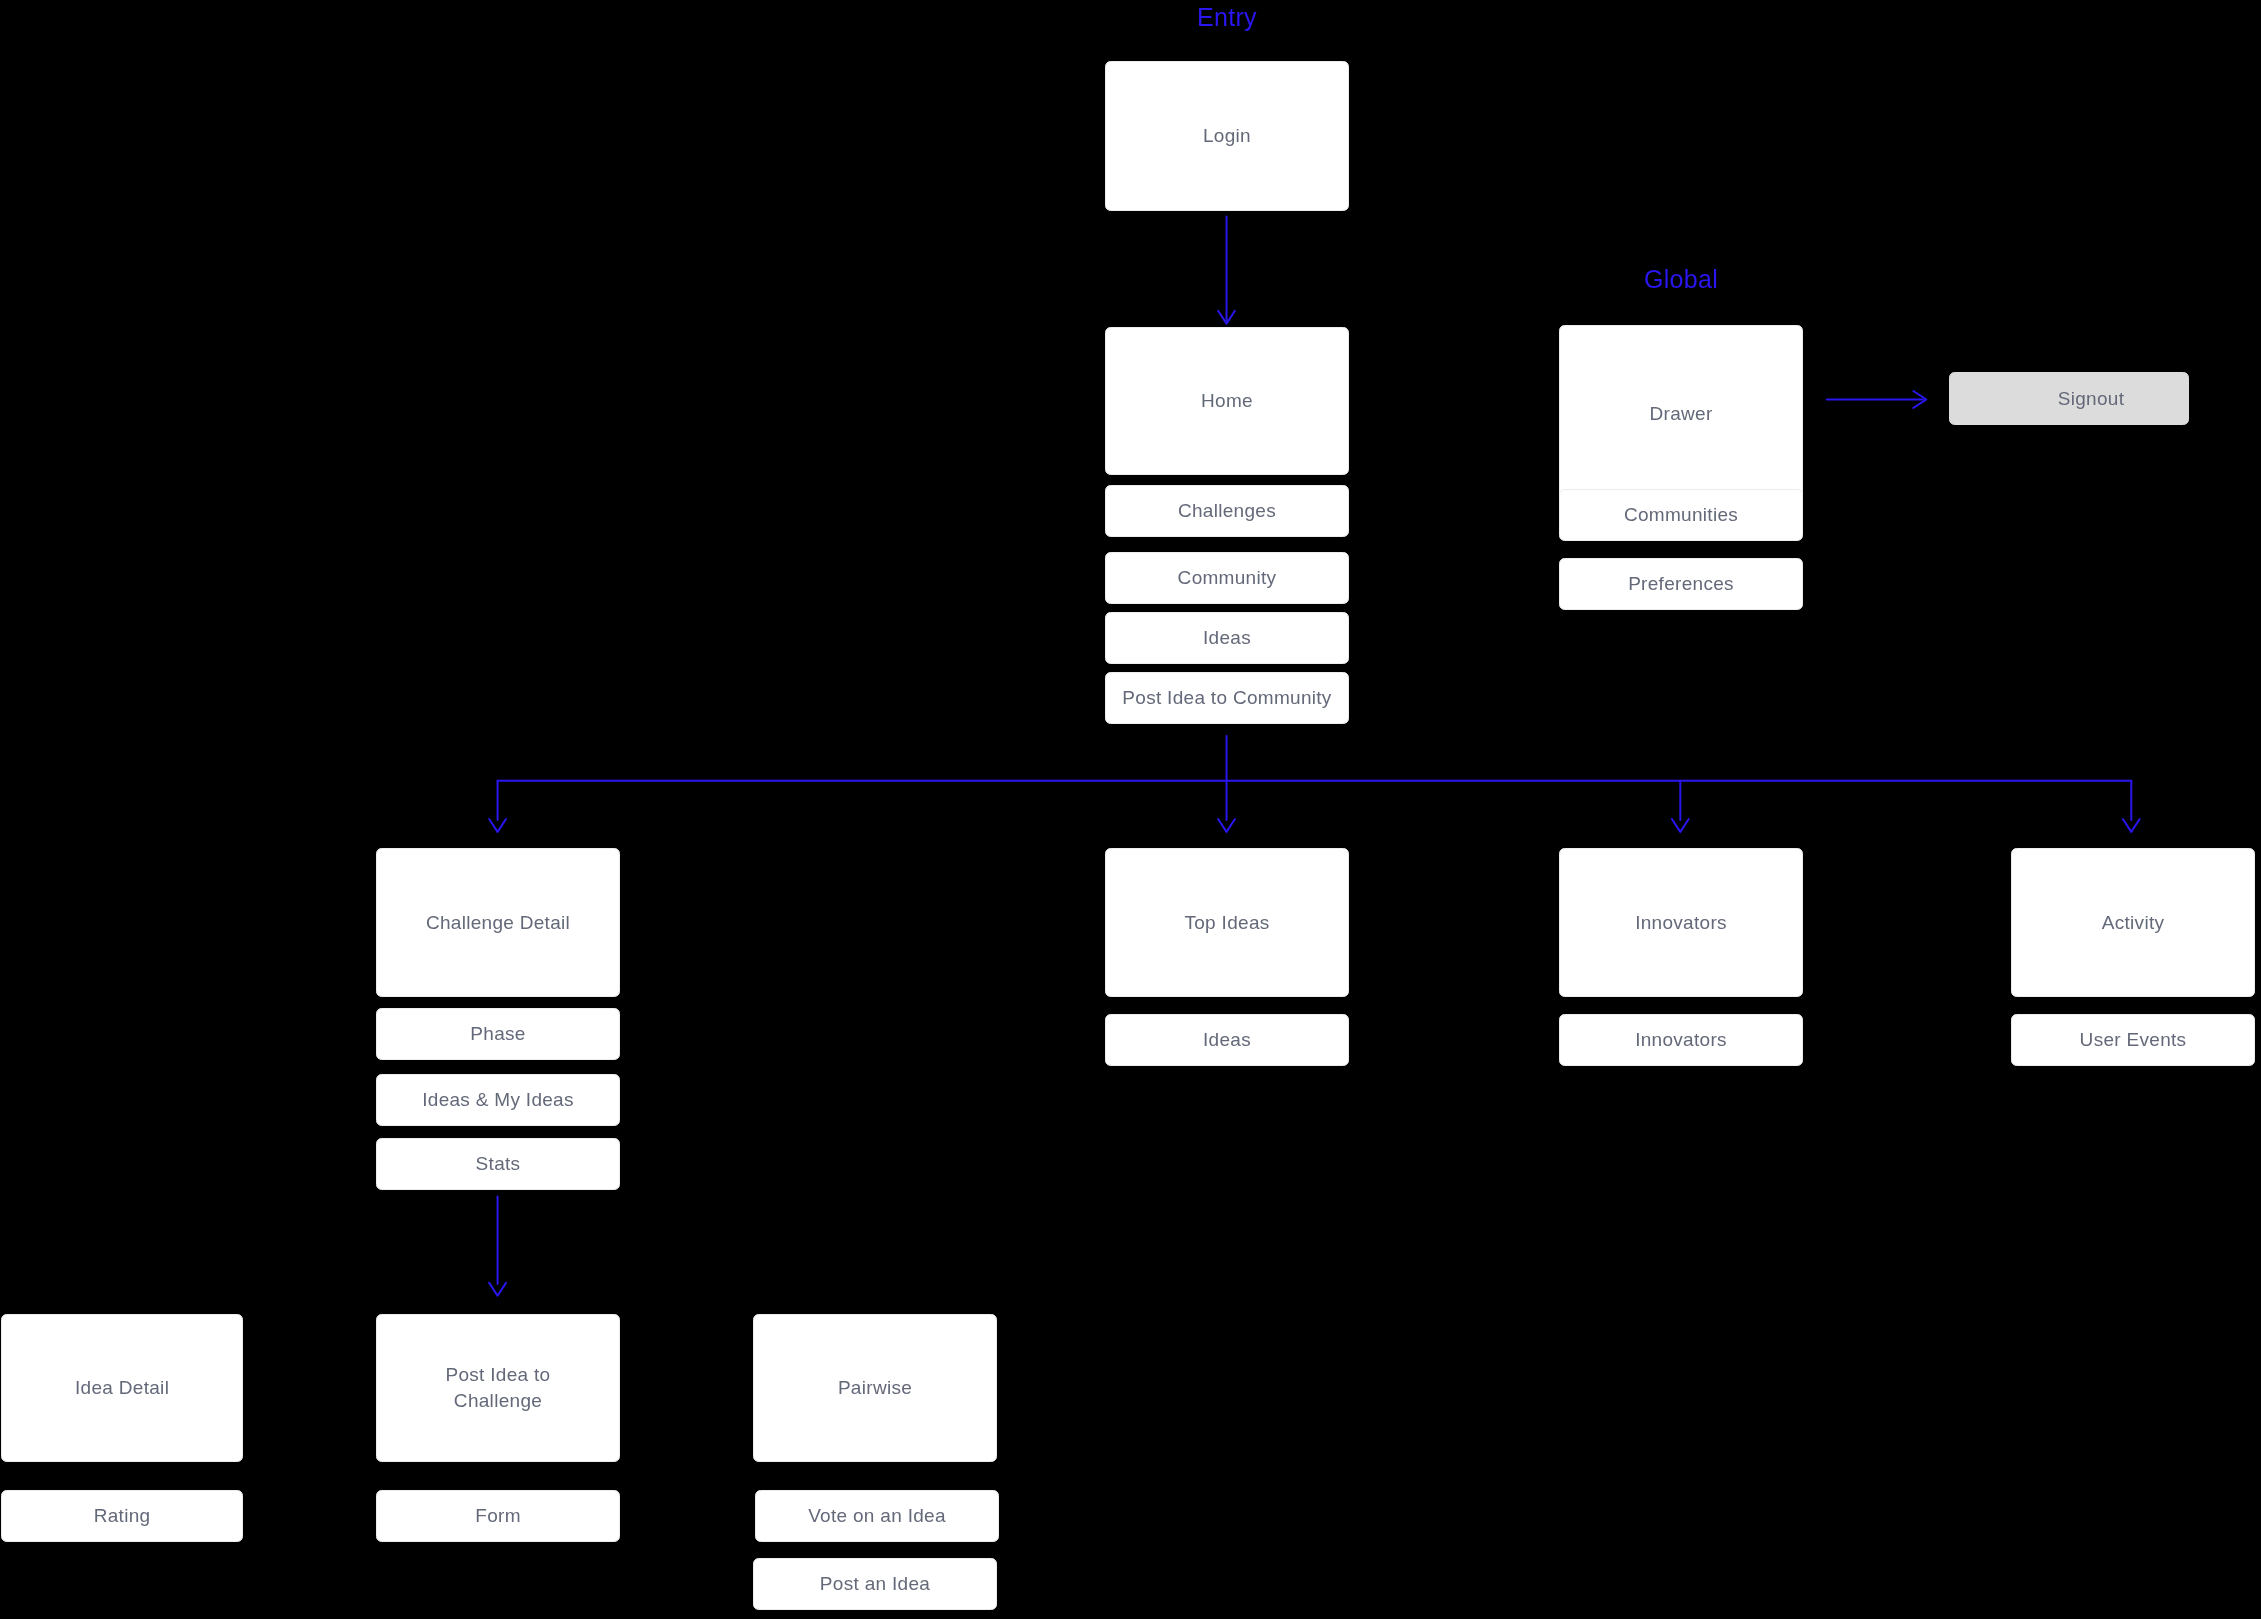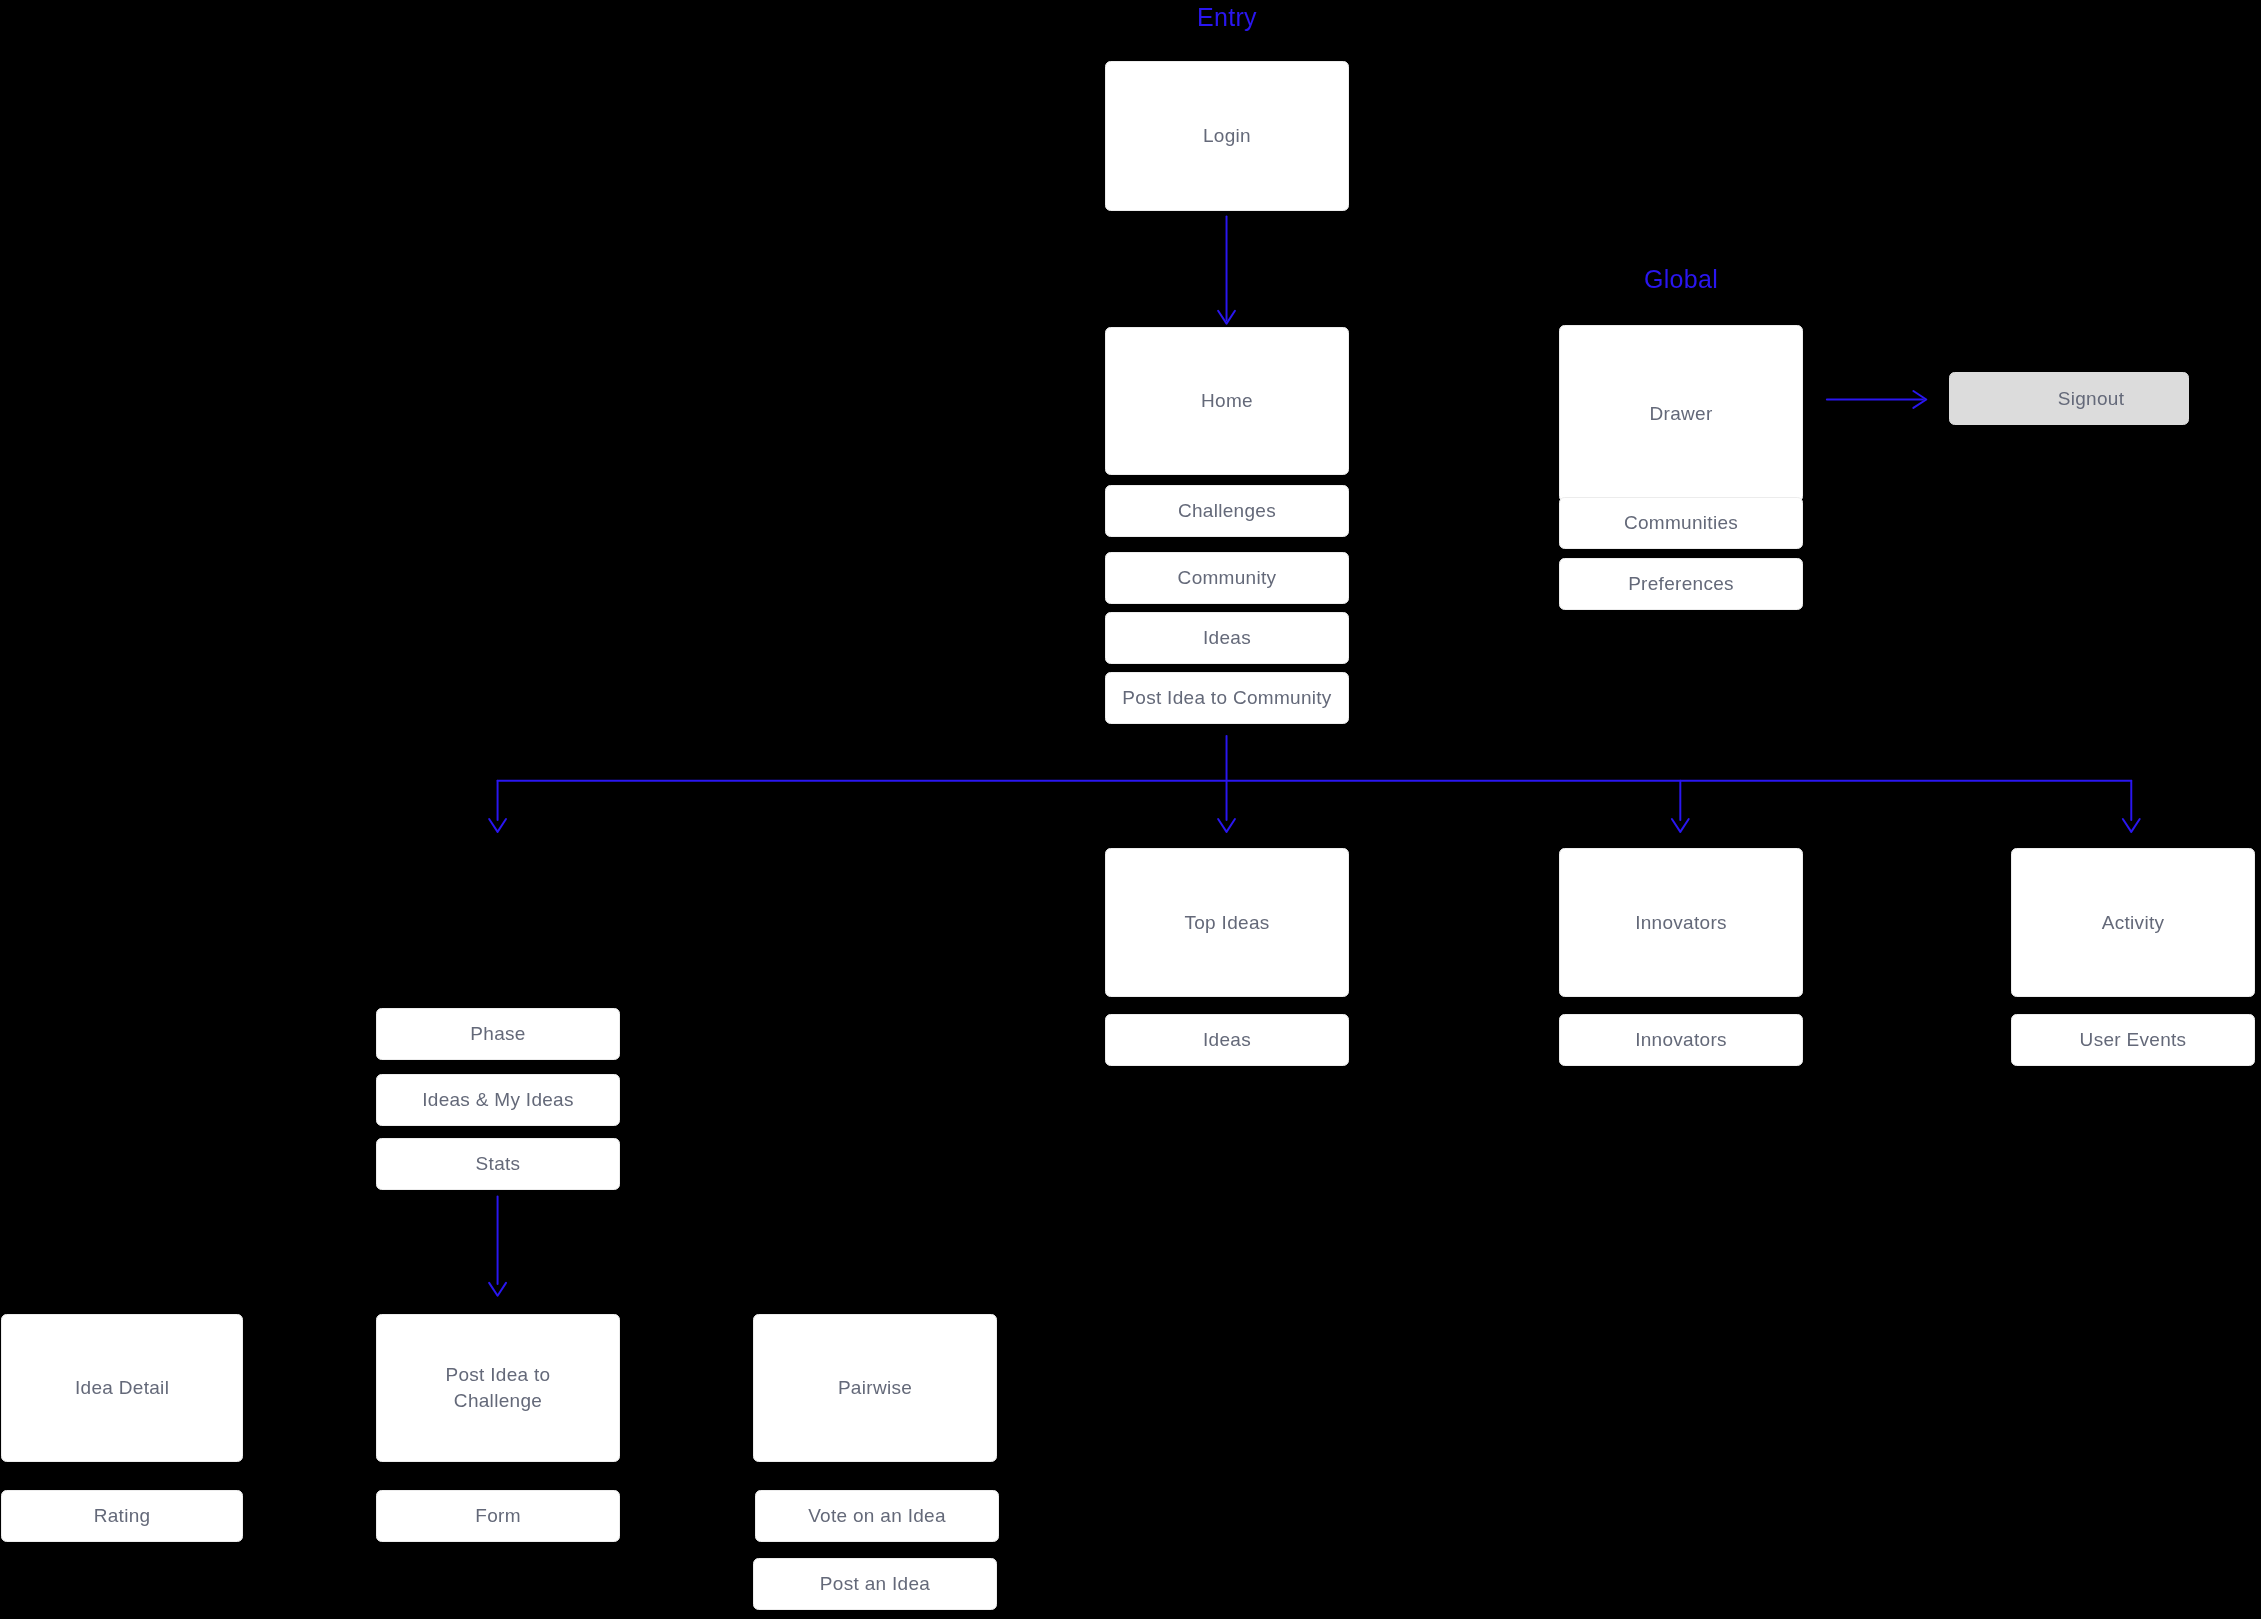--- a/index.html
+++ b/index.html
@@ -116,30 +116,33 @@
   <div class="node node--child" style="left:1105px; top:612px;">
     <span class="node-label">Ideas</span>
   </div>
   <div class="node node--child" style="left:1105px; top:672px;">
     <span class="node-label">Post Idea to Community</span>
   </div>
 
   <div class="node node--parent" style="left:1559px; top:325px; height:177px;">
     <span class="node-label">Drawer</span>
   </div>
-  <div class="node node--child" style="left:1559px; top:489px;margin-top:8px;">
+  <div class="node node--child" style="left:1559px; top:489px;">
     <span class="node-label">Communities</span>
   </div>
   <div class="node node--child" style="left:1559px; top:558px;">
     <span class="node-label">Preferences</span>
   </div>
   <div class="node node--child node--gray" style="left:1949px; top:372px; width:240px; height:53px;">
     <span class="node-label">Signout</span>
   </div>
 
+  <div class="node node--parent" style="left:376px; top:848px;">
+    <span class="node-label">Challenge Detail</span>
+  </div>
   <div class="node node--child" style="left:376px; top:1008px;">
     <span class="node-label">Phase</span>
   </div>
   <div class="node node--child" style="left:376px; top:1074px;">
     <span class="node-label">Ideas &amp; My Ideas</span>
   </div>
   <div class="node node--child" style="left:376px; top:1138px;">
     <span class="node-label">Stats</span>
   </div>
 

